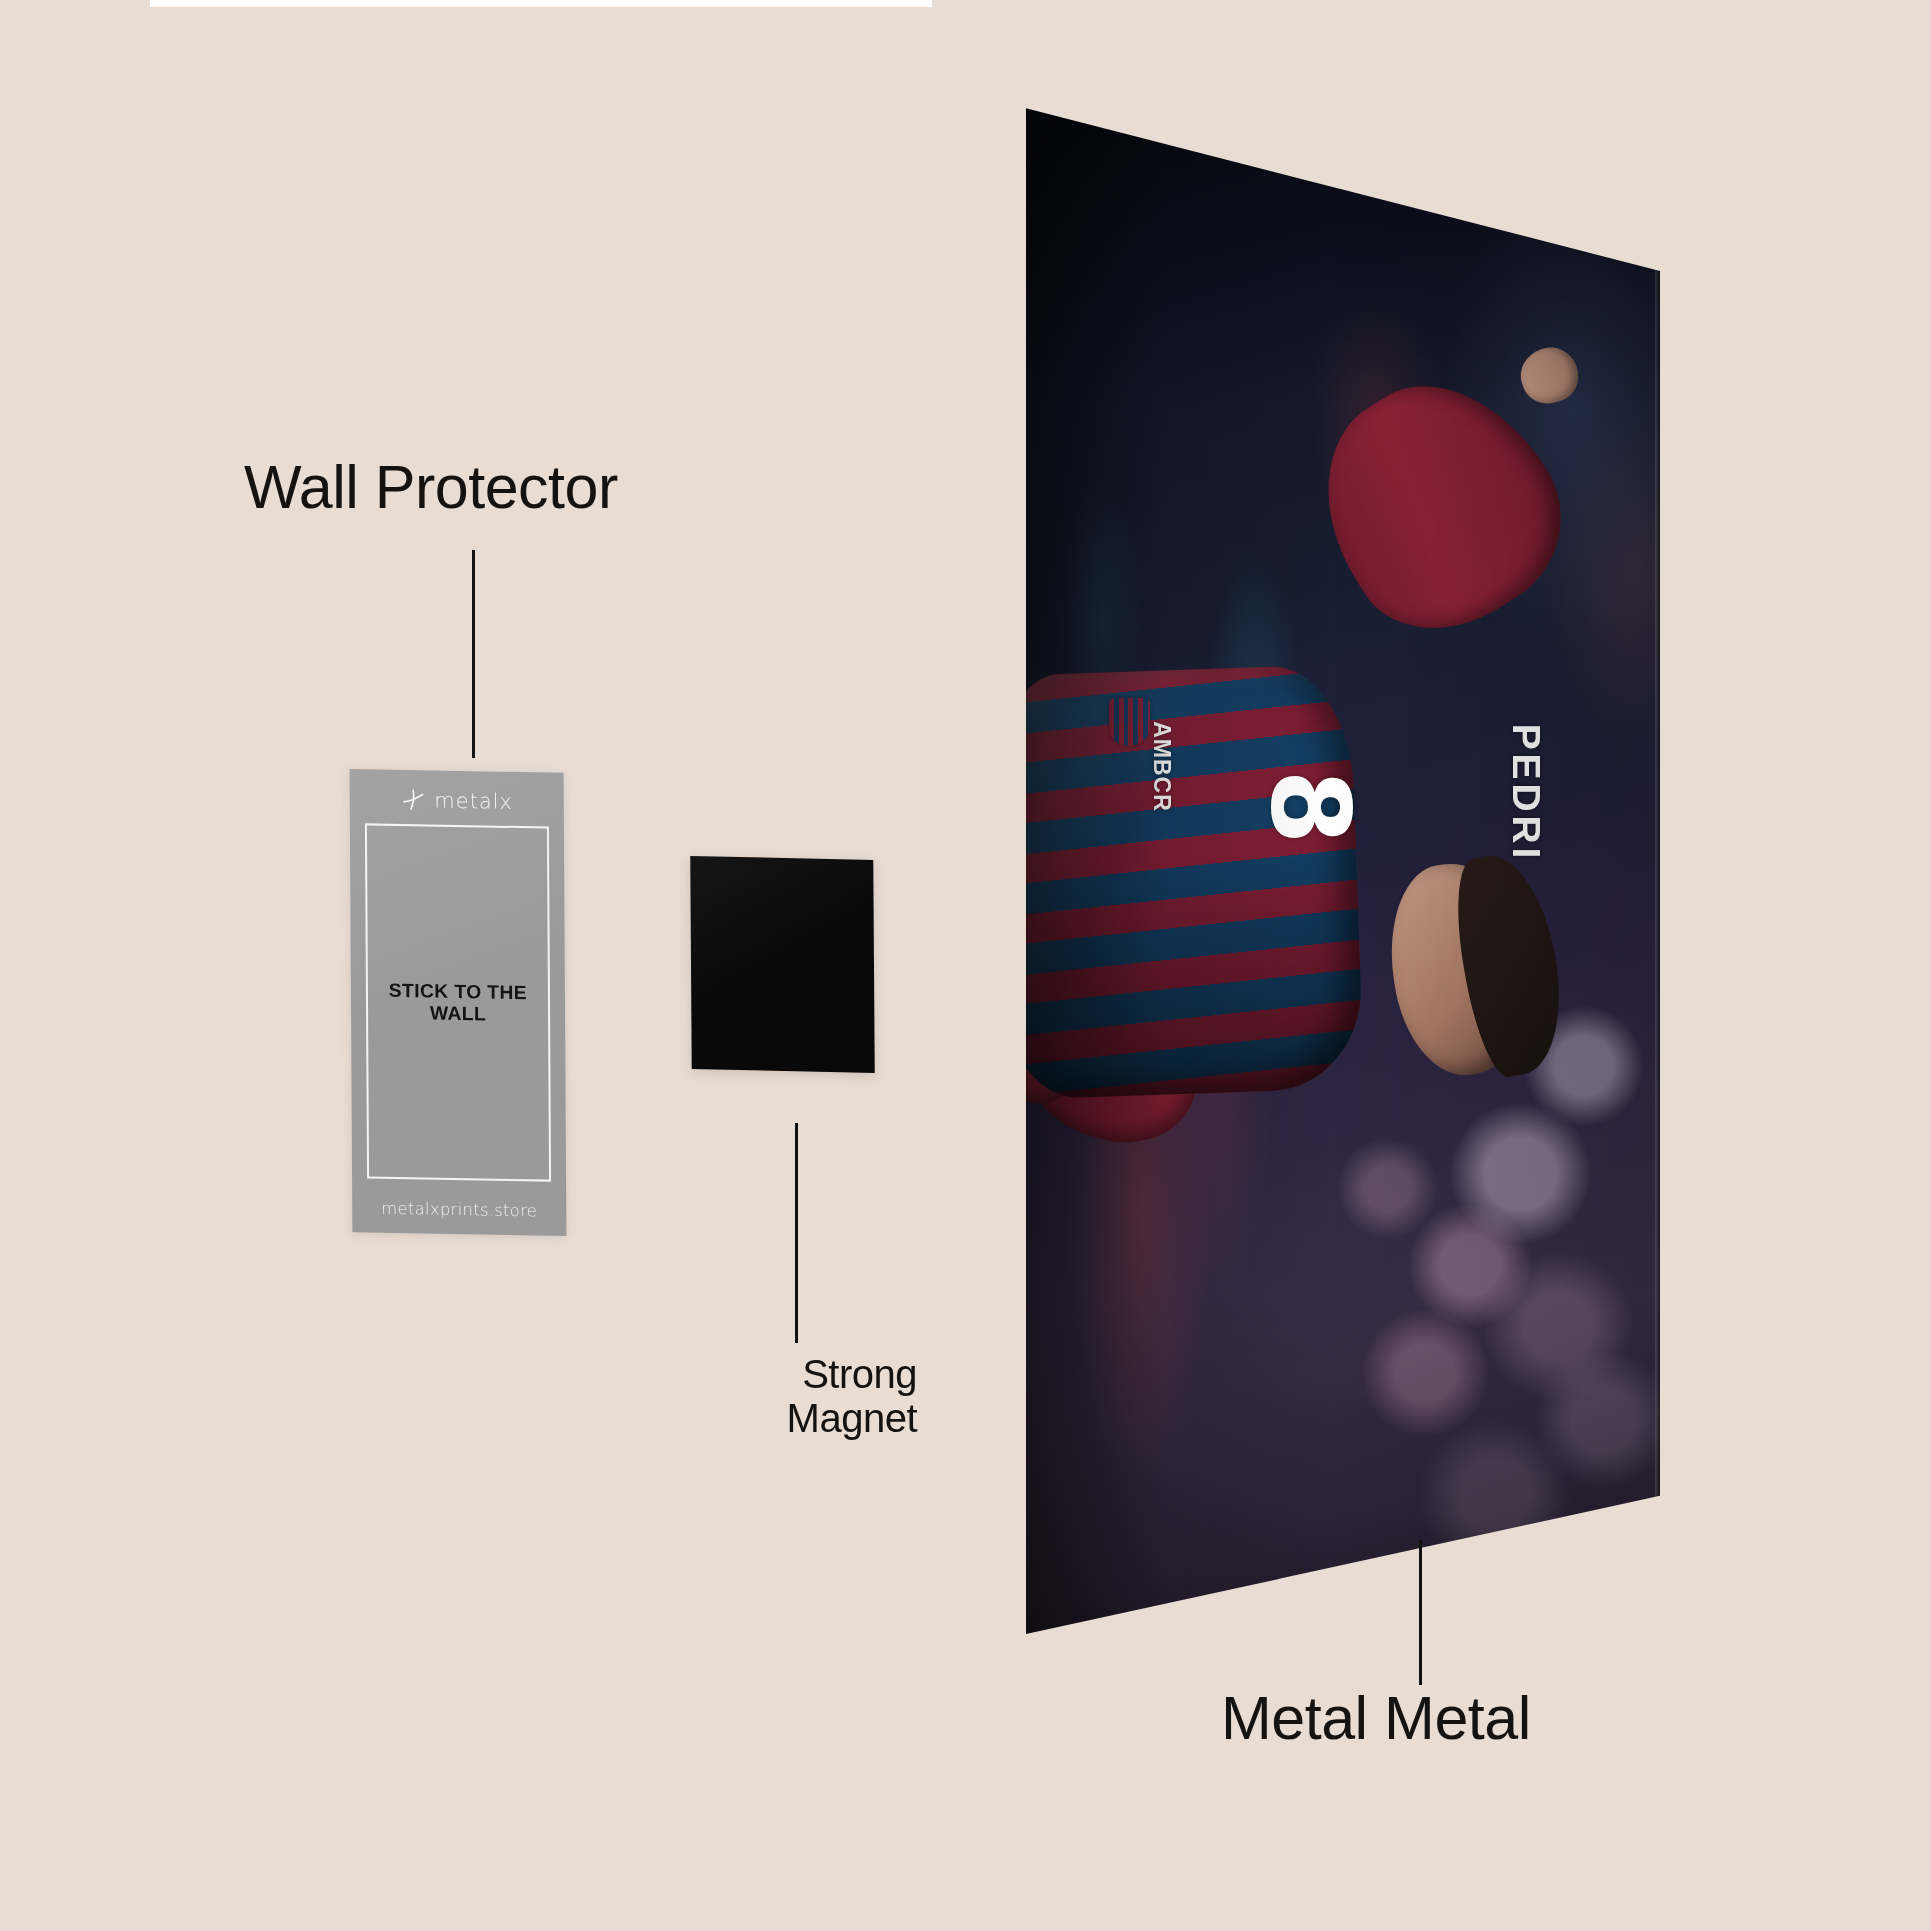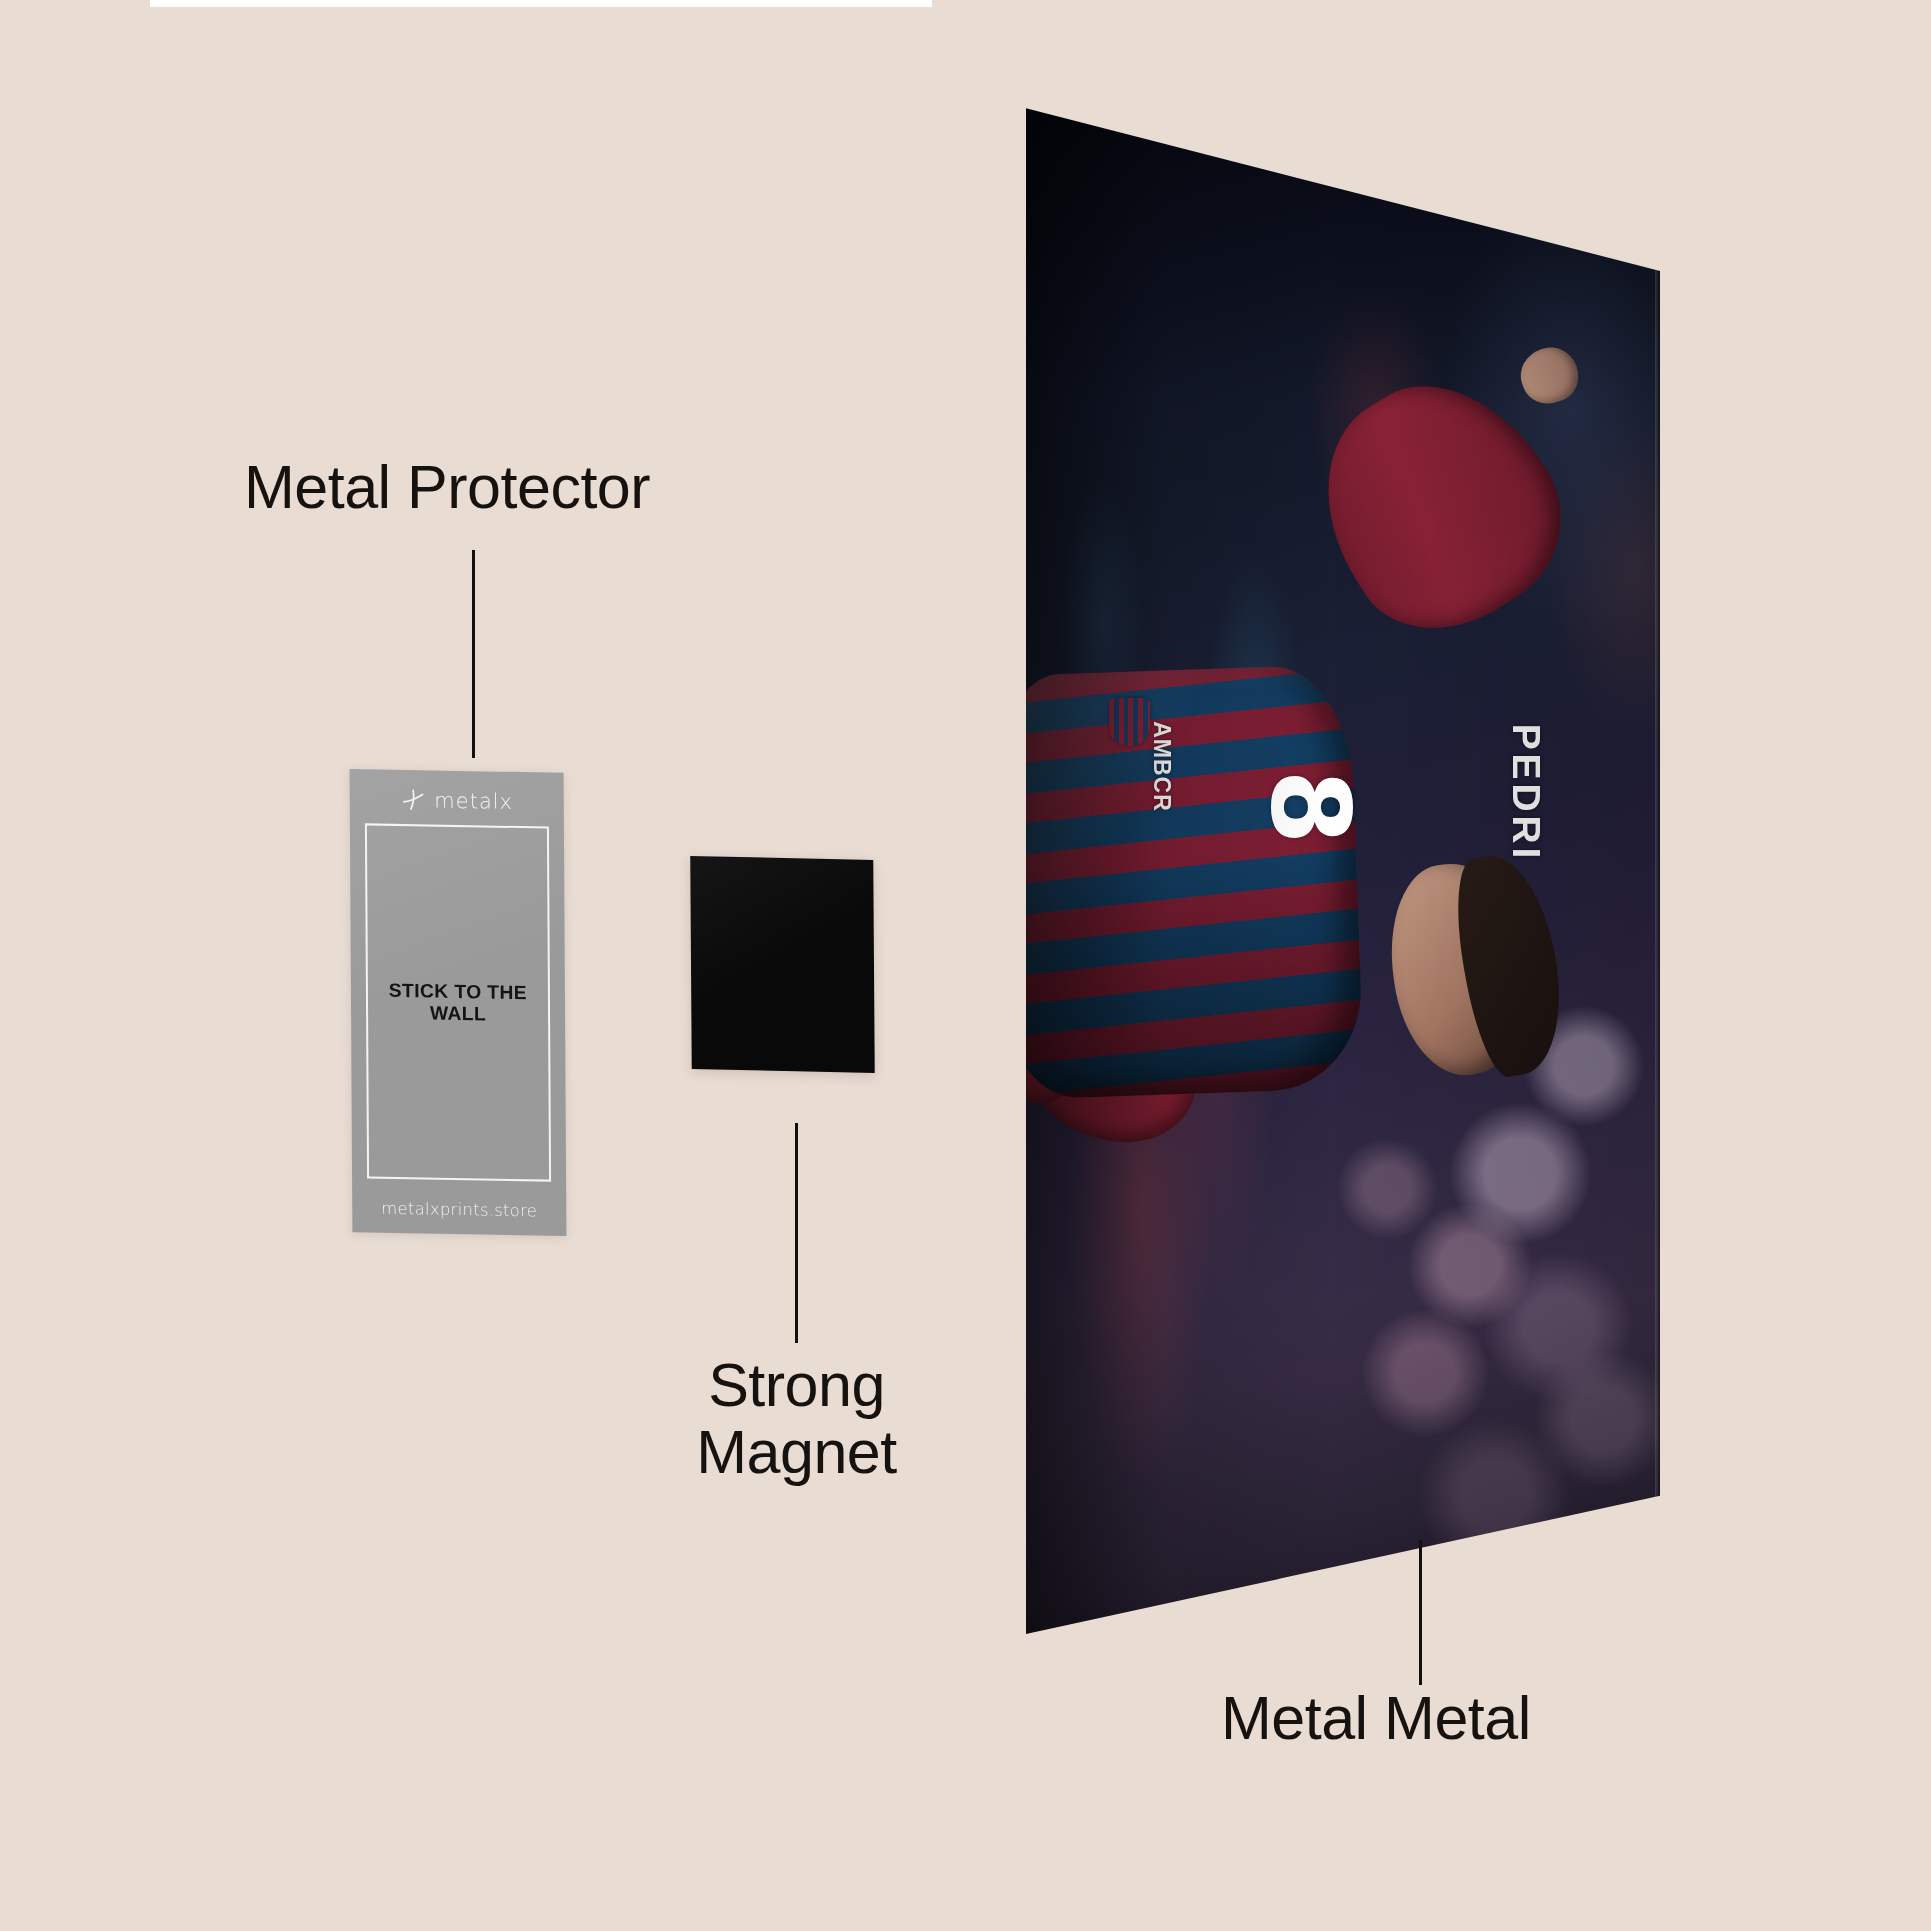--- a/index.html
+++ b/index.html
@@ -28,21 +28,21 @@
     font-weight:400;
     letter-spacing:-0.5px;
     white-space:pre-line;
     line-height:1.10;
     z-index:30;
   }
   #label-wall-protector{
     left:244px; top:454px; font-size:61px;
   }
   #label-strong-magnet{
-    left:676px; top:1352px; font-size:61px; text-align:center; width:241px;
+    left:676px; top:1352px; font-size:40px; text-align:right; width:241px;
   }
   #label-metal-poster{
     left:1221px; top:1685px; font-size:61px;
   }
 
   
   .leader{
     position:absolute; background:#111111; width:2.9px; z-index:29;
   }
   #leader-wall{ left:472px; top:550px; height:208px; }
@@ -306,21 +306,21 @@
   
   #player{ filter: blur(0.4px); }
 </style>
 </head>
 <body style="background: rgb(232, 220, 211);">
 
 <div id="stage">
 
   <div class="top-band"></div>
 
-  <div class="label" id="label-wall-protector">Metal Protector</div>
+  <div class="label" id="label-wall-protector">Wall Protector</div>
   <div class="leader" id="leader-wall"></div>
 
   <div id="wall-protector-card">
     <div class="wp-logo-row">
       <svg class="wp-logo-mark" viewBox="0 0 32 32">
         <path d="M4 19 Q16 17 28 9" stroke="#f2f2f2" stroke-width="2.2" fill="none" stroke-linecap="round"></path>
         <path d="M16 4 Q18 16 13 28" stroke="#f2f2f2" stroke-width="2.2" fill="none" stroke-linecap="round"></path>
       </svg>
       <span class="wp-logo-text">metalx</span>
     </div>

